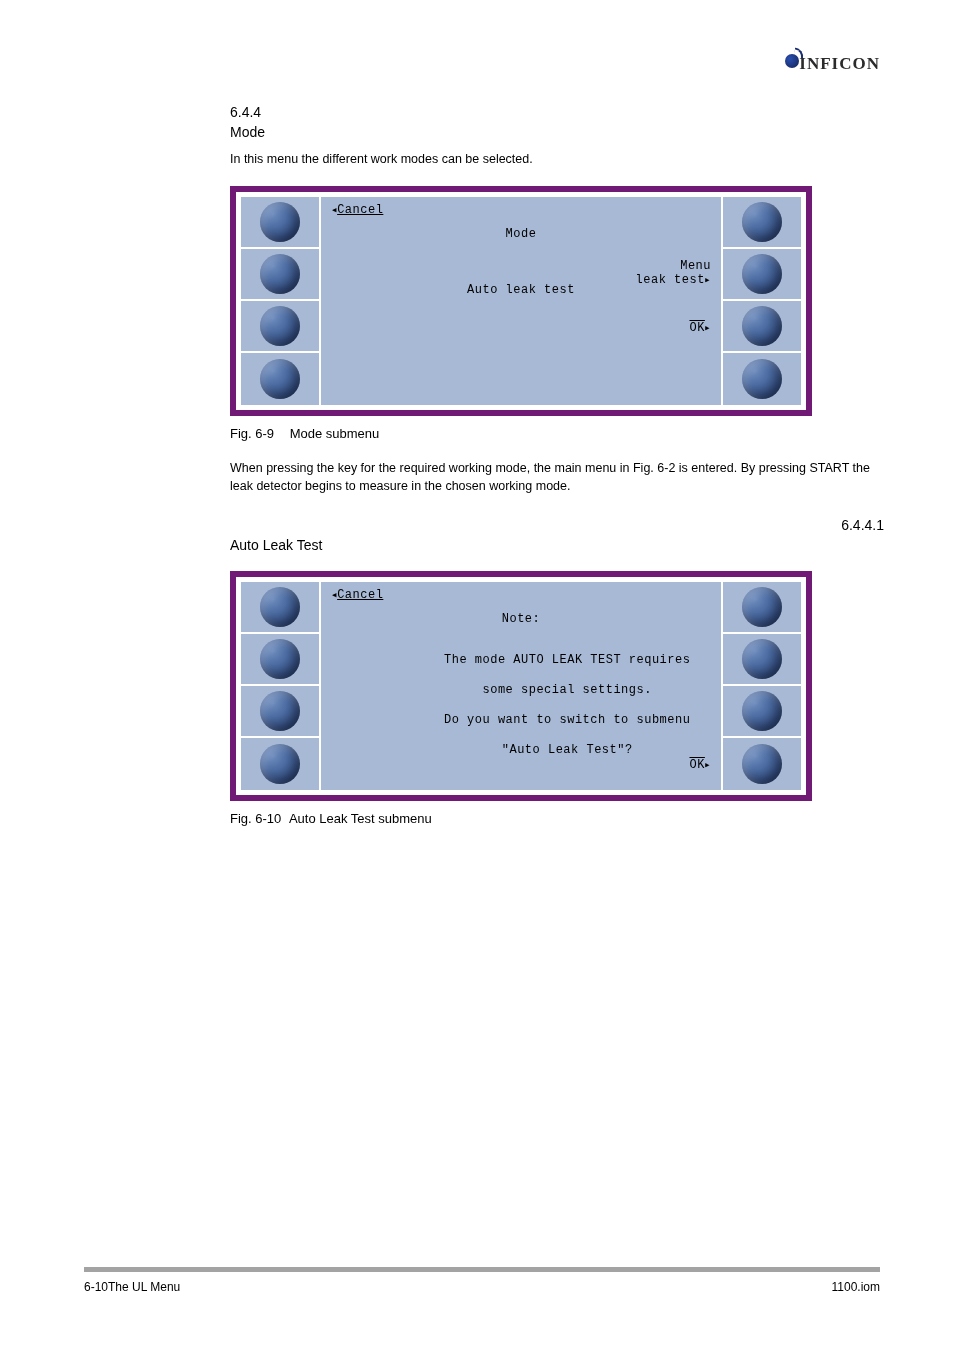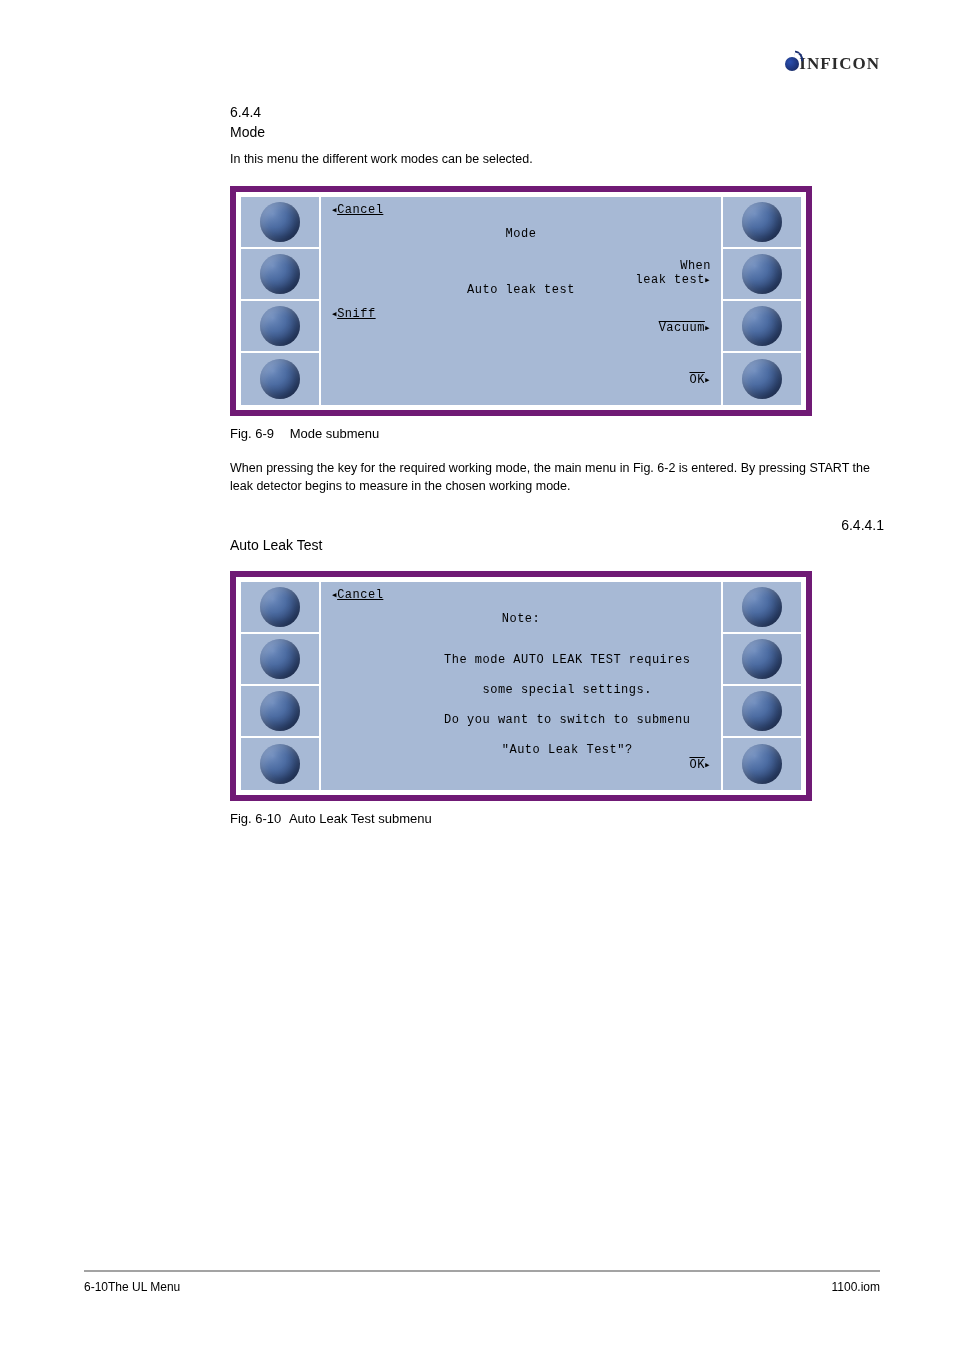--- a/index.html
+++ b/index.html
@@ -1,18 +1,18 @@
 <!DOCTYPE html>
 <html><head>
 <meta charset="utf-8">
 <style>
   * { box-sizing: border-box; margin: 0; padding: 0; }
   html, body { width: 954px; height: 1350px; font-family: Arial, Helvetica, sans-serif; color: #000; background: #fff; }
   .page { position: relative; width: 954px; height: 1350px; padding: 54px 70px 54px 230px; }
-  .brand { position: absolute; top: 54px; right: 74px; display: flex; align-items: center; }
+  .brand { position: absolute; top: 54px; right: 74px; display: flex; align-items: flex-start; }
   .brand .dot {
     width: 14px; height: 14px; border-radius: 50%;
     background: radial-gradient(circle at 35% 35%, #2a4fb0 0%, #1a2f70 70%, #0d1840 100%);
     position: relative;
   }
   .brand .tail {
     position: absolute; top: -6px; left: 9px; width: 10px; height: 10px;
     border-top: 2px solid #1a2f70; border-right: 2px solid #1a2f70;
     border-top-right-radius: 10px;
     transform: rotate(10deg);
@@ -56,21 +56,21 @@
   .underline-first { text-decoration: underline; text-underline-offset: 1px; }
   .overline { text-decoration: overline; }
   .center-title { position: absolute; left: 0; right: 0; text-align: center; }
   .center-body { position: absolute; left: 0; right: 0; text-align: center; }
 
   .fig-caption { font-size: 13px; margin-top: 10px; }
   .fig-label { display: inline-block; width: 56px; }
 
   .footer {
     position: absolute; left: 84px; right: 74px; bottom: 56px;
-    border-top: 2px solid #a3a3a3; padding-top: 8px;
+    border-top: 5px solid #a3a3a3; padding-top: 8px;
     display: flex; justify-content: space-between; font-size: 12px;
   }
   .footer .mid { text-align: left; flex: 1; }
 </style>
 </head>
 <body>
 
 <div class="page">
 
   <div class="brand">
@@ -99,26 +99,22 @@
         <div class="btn-cell">
             <div class="btn"></div>
           </div>
       </div>
       <div class="screen">
         <div class="row">
           <span class="pix label-left arrow-left" style="top:6px;"><span class="underline-first">Cancel</span></span>
           <span class="pix center-title" style="top:30px;">Mode</span>
         </div>
         <div class="row">
-          <span class="pix label-right" style="top:10px;"><span>When</span><br><span class="arrow-right"><span>leak test</span></span></span>
+          <span class="pix label-right" style="top:10px;"><span>Menu</span><br><span class="arrow-right"><span>leak test</span></span></span>
           <span class="pix center-title" style="top:34px;">Auto leak test</span>
-        </div>
-        <div class="row">
-          <span class="pix label-left arrow-left" style="top:6px;"><span class="underline-first">Sniff</span></span>
-          <span class="pix label-right arrow-right" style="top:20px;"><span style="text-decoration:underline; text-underline-offset:-10px;"><span>Vacuum</span></span></span>
         </div>
         <div class="row">
           <span class="pix label-right arrow-right" style="top:20px;"><span class="overline">OK</span></span>
         </div>
       </div>
       <div class="btn-col right">
         <div class="btn-cell">
             <div class="btn"></div>
           </div>
         <div class="btn-cell">

